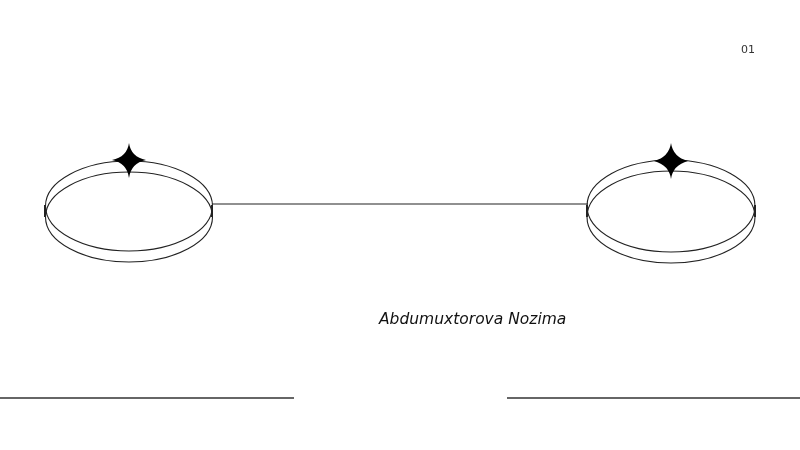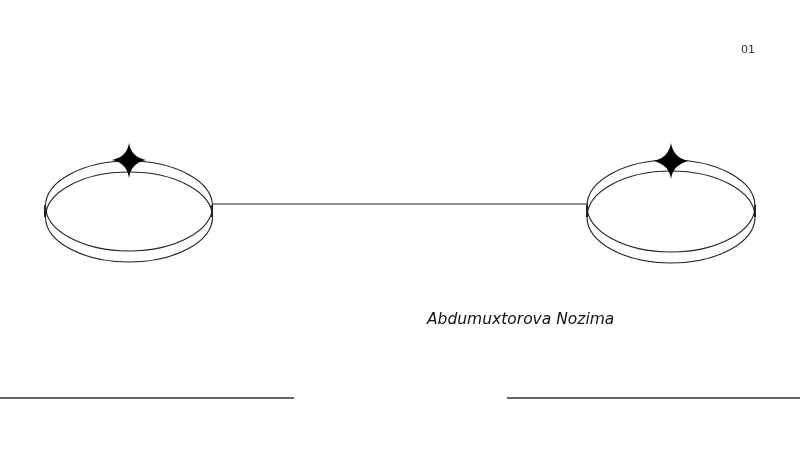--- a/index.html
+++ b/index.html
@@ -1,20 +1,20 @@
 <!DOCTYPE html>
 <html><head>
 <meta charset="utf-8">
 <style>
   html, body { margin: 0; padding: 0; background: #ffffff; }
   body { width: 800px; height: 450px; position: relative; overflow: hidden; font-family: "DejaVu Sans", sans-serif; }
   .slide { position: absolute; left: 0; top: 0; width: 800px; height: 450px; background: #ffffff; }
   .page-num { position: absolute; left: 741px; top: 43px; font-size: 11px; color: #333333; font-family: "DejaVu Sans", sans-serif; }
   .title { position: absolute; left: 216px; top: 144px; font-size: 18.5px; font-weight: bold; color: #111111; white-space: nowrap; font-family: "DejaVu Sans", sans-serif; letter-spacing: -0.2px; }
-  .author { position: absolute; left: 379px; top: 310px; font-size: 15.5px; font-style: italic; color: #111111; white-space: nowrap; font-family: "DejaVu Sans", sans-serif; margin-left: 48px; }
+  .author { position: absolute; left: 379px; top: 310px; font-size: 15.5px; font-style: italic; color: #111111; white-space: nowrap; font-family: "DejaVu Sans", sans-serif; }
   svg.deco { position: absolute; left: 0; top: 0; }
 </style>
 </head>
 <body>
 
 <div class="slide">
 
   <svg class="deco" width="800" height="450" viewBox="0 0 800 450">
 
     <g fill="none" stroke="#222" stroke-width="1.1">

